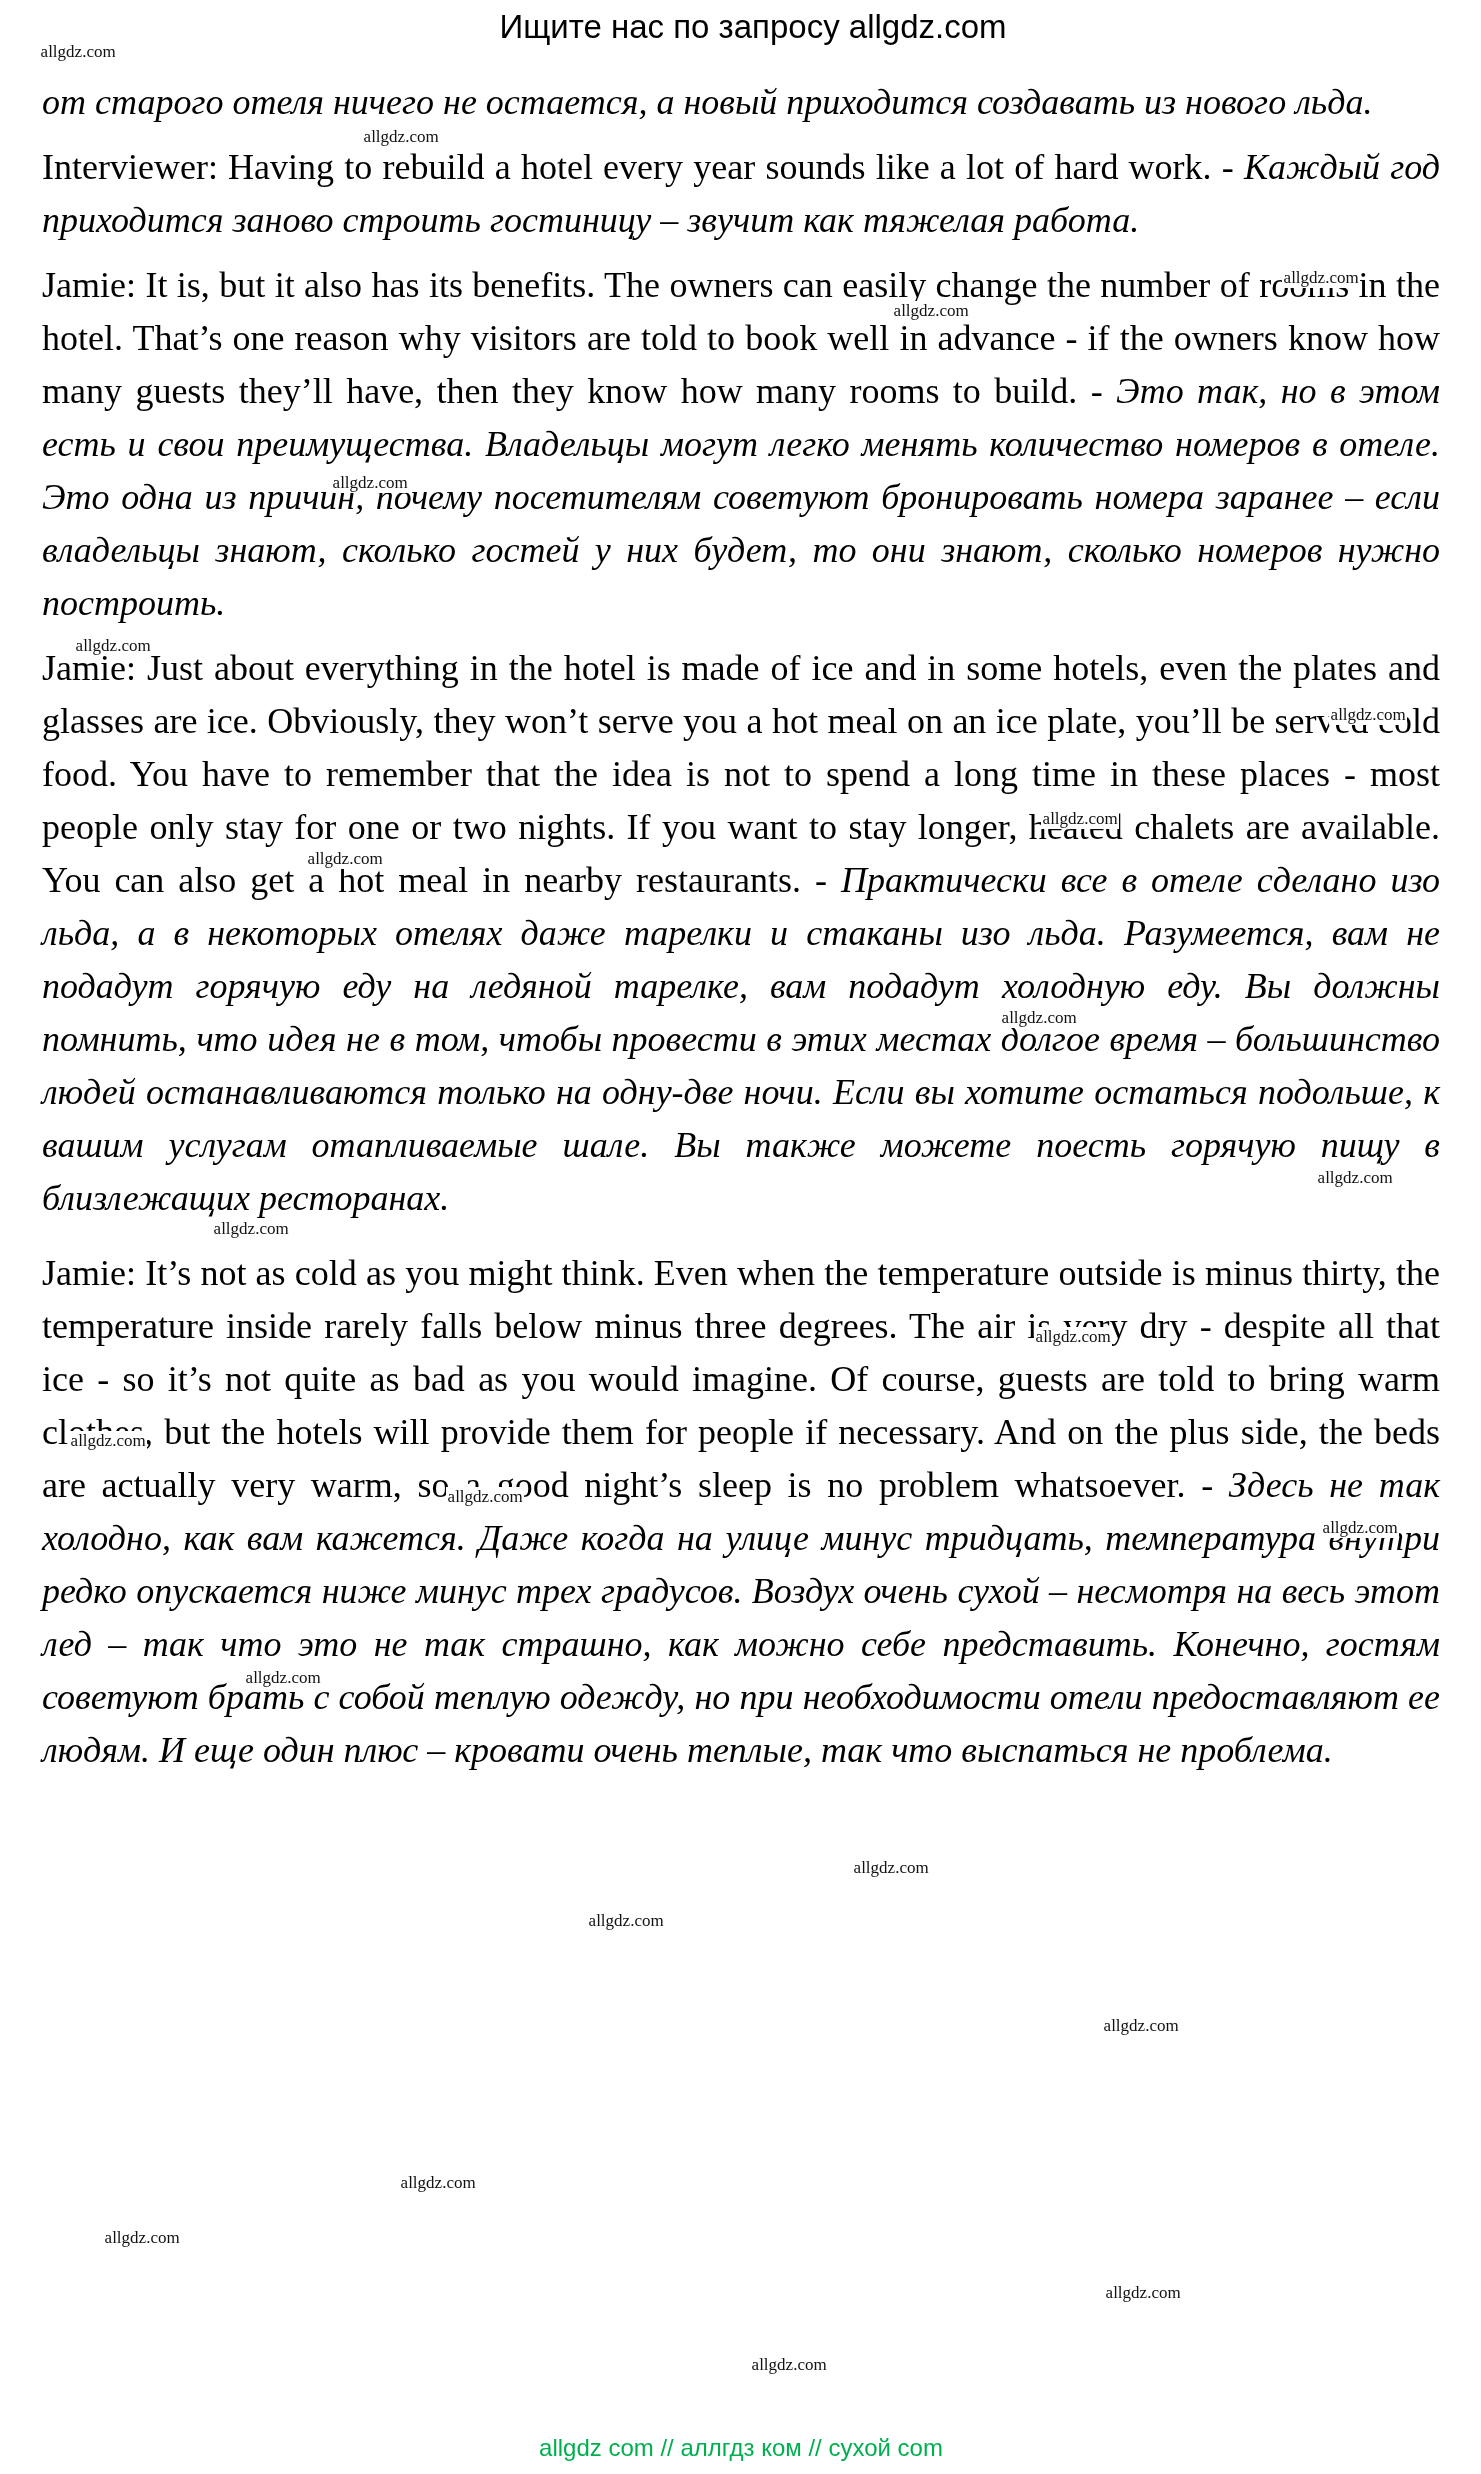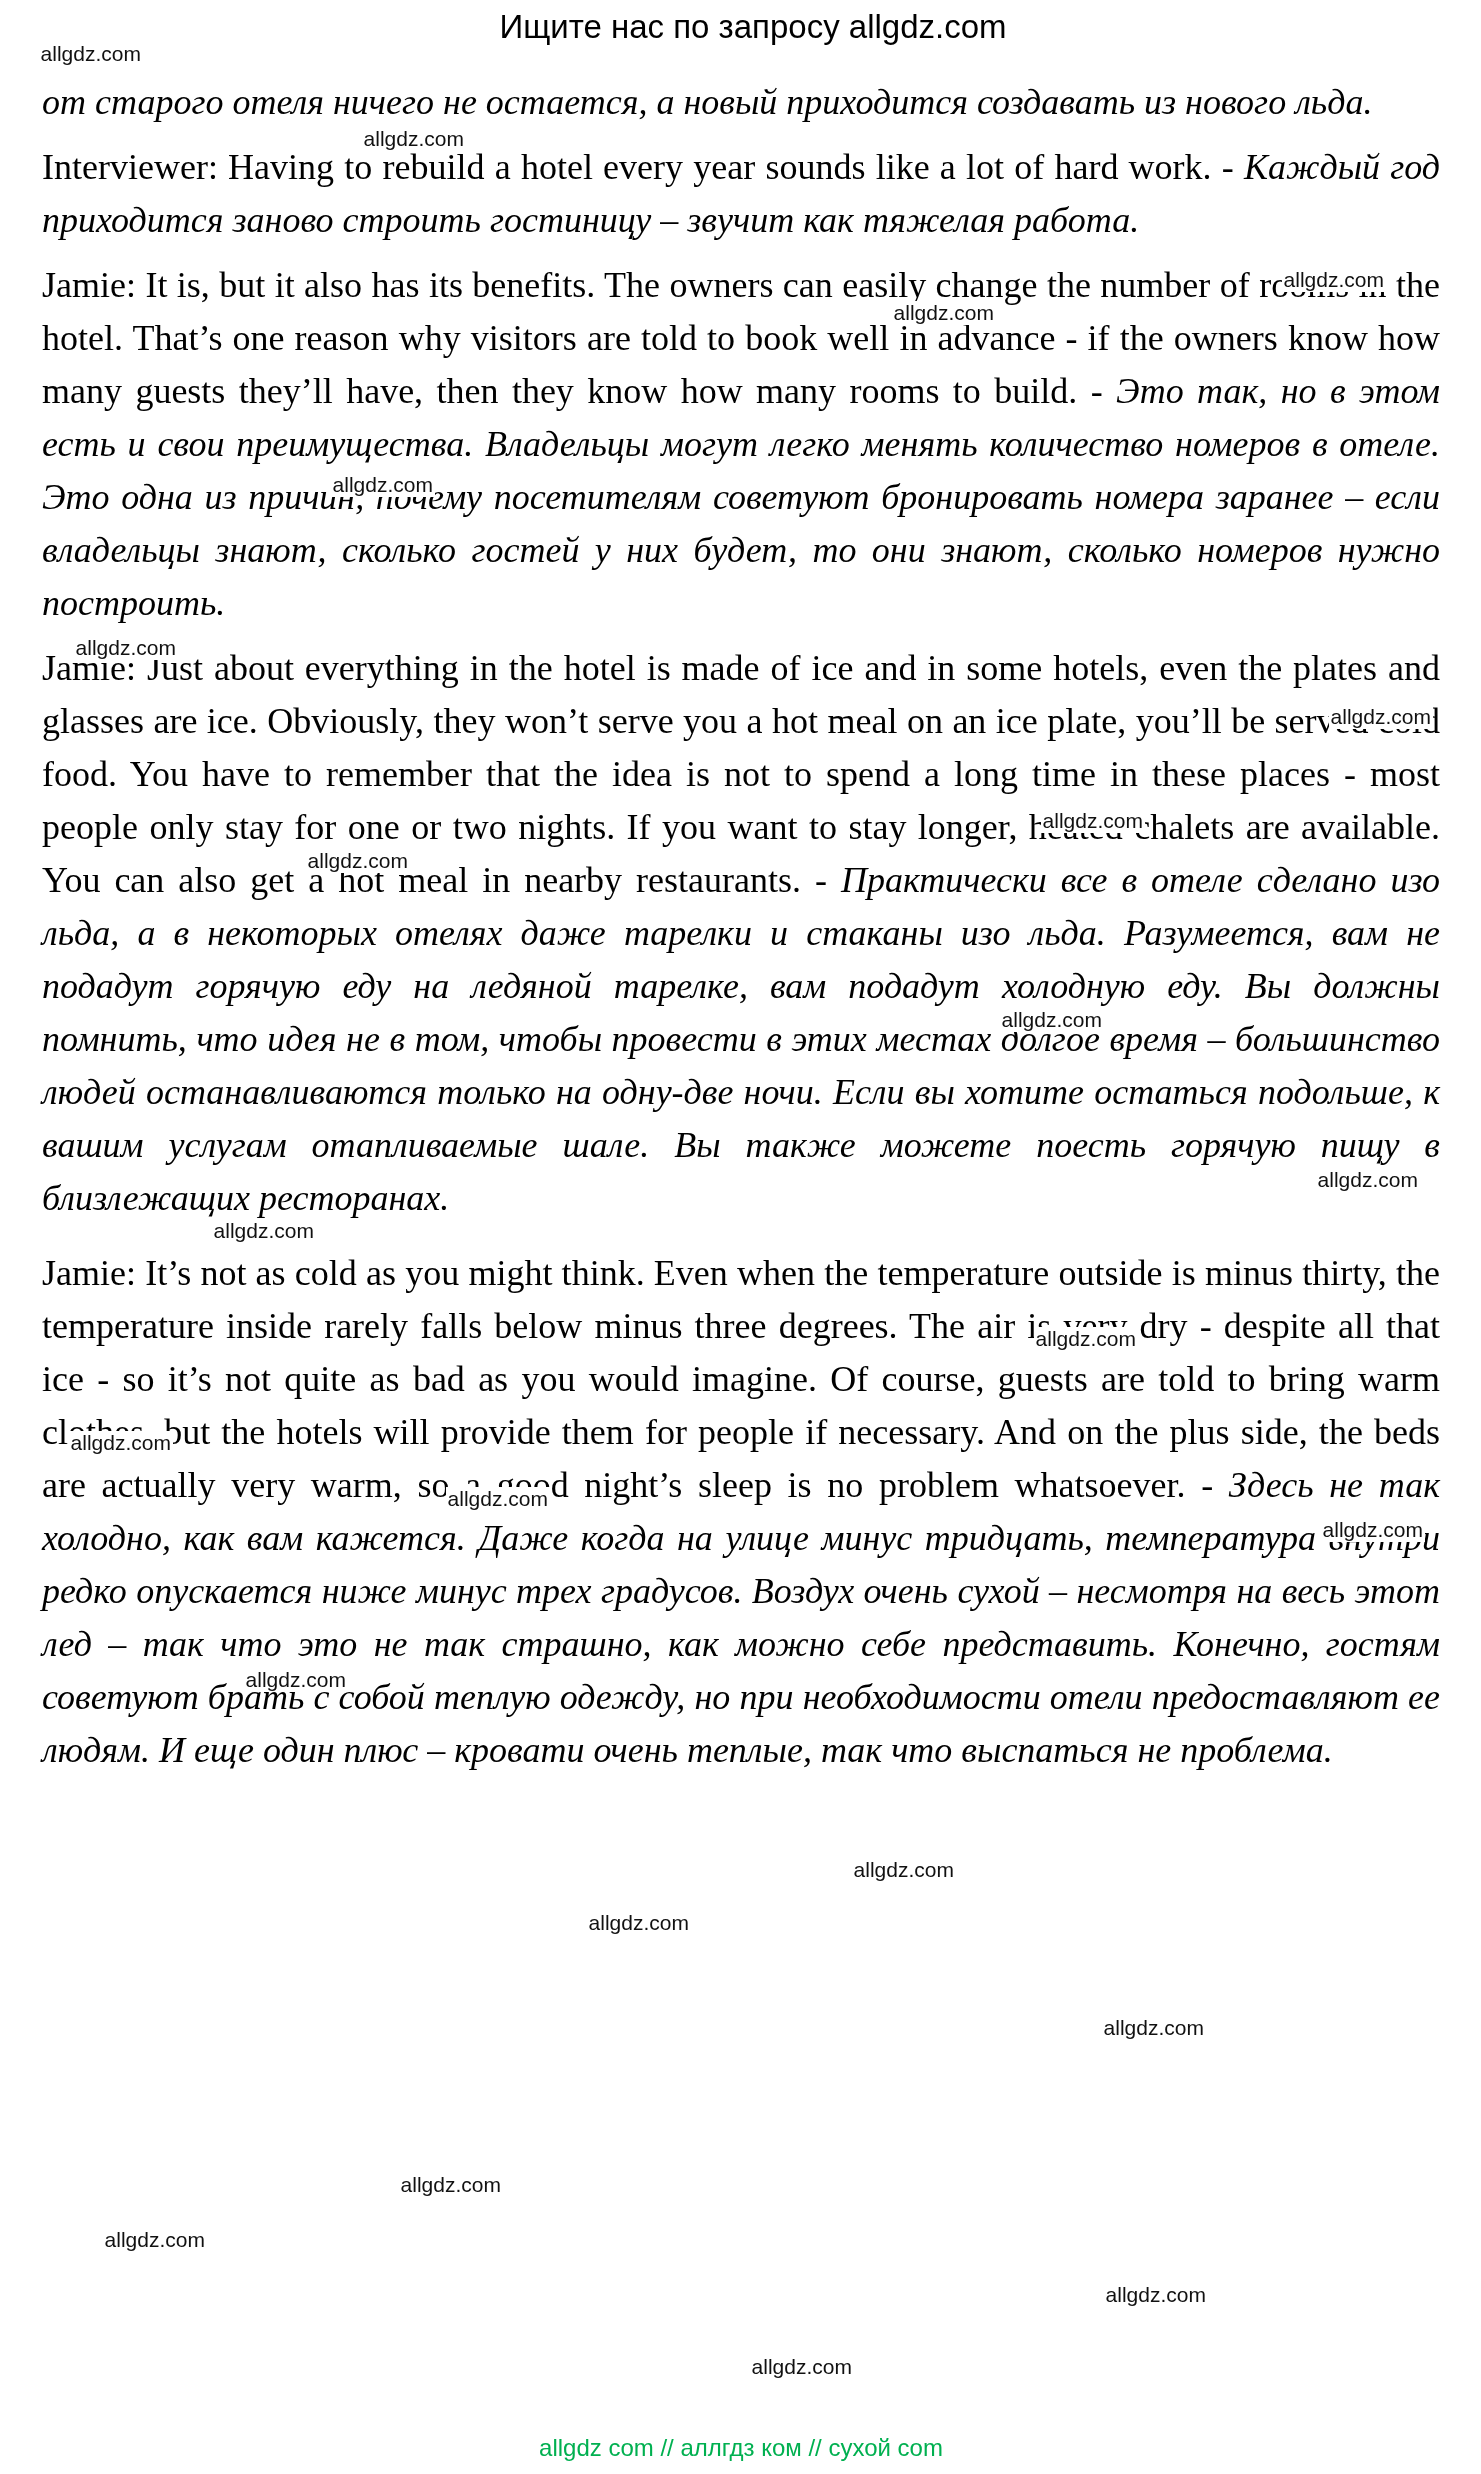--- a/index.html
+++ b/index.html
@@ -53,22 +53,22 @@
   }
   .seg-en { font-style: normal; }
   .seg-ru { font-style: italic; }
   .wm-layer {
     position: absolute;
     inset: 0;
     pointer-events: none;
   }
   .wm {
     position: absolute;
-    font-family: Liberation Sans, sans-serif;
-    font-size: 21px;
+    font-family: Liberation Serif, serif;
+    font-size: 17px;
     color: #111111;
     white-space: nowrap;
     background: #ffffff;
     padding: 0 1.6px;
   }
 </style>
 </head>
 <body>
 
 <div class="promo">Ищите нас по запросу allgdz.com</div>

